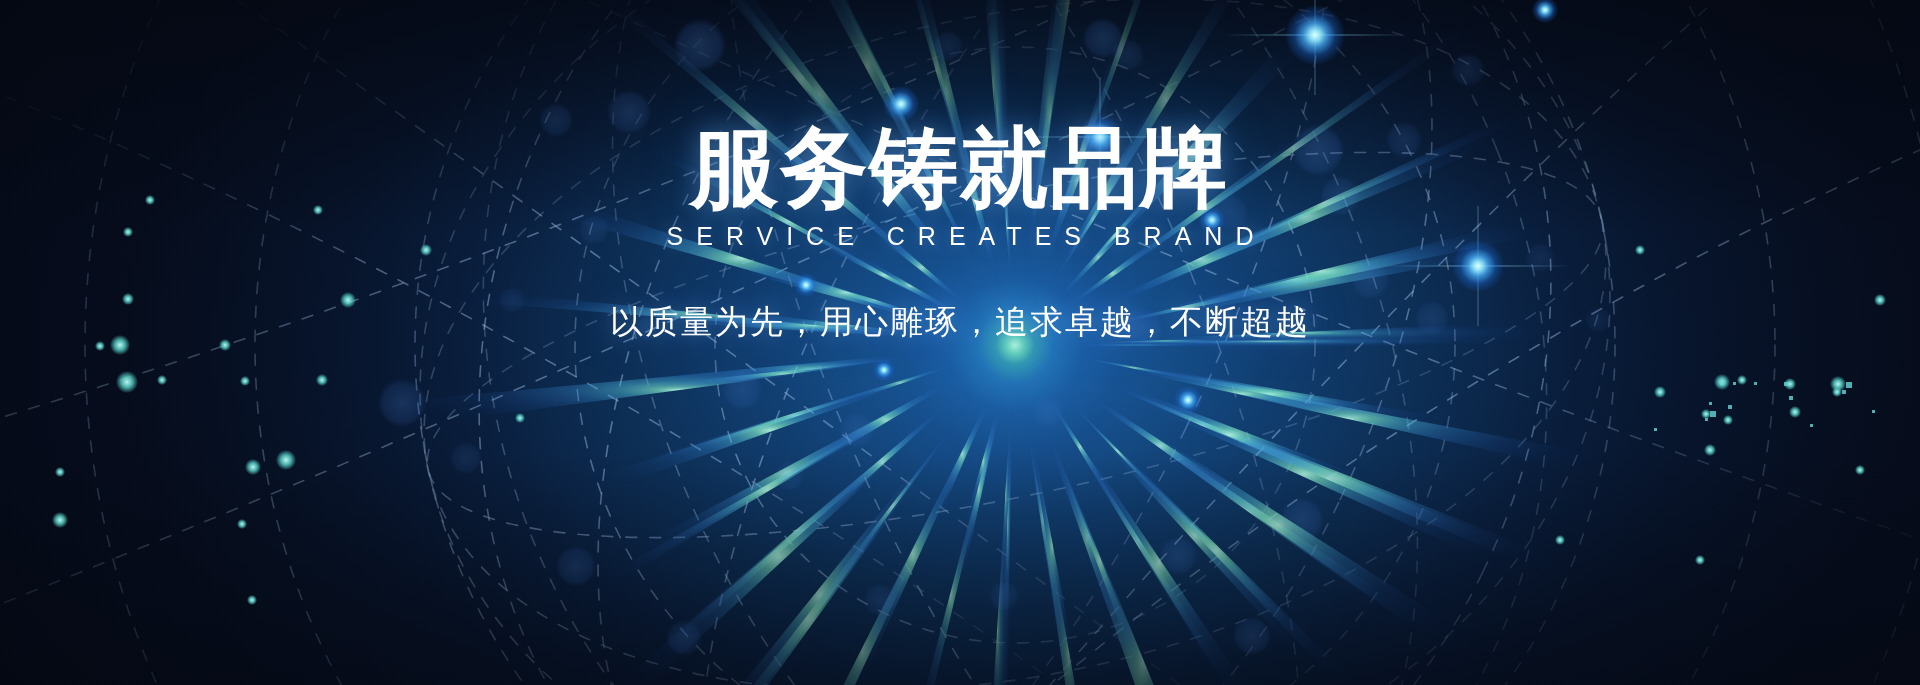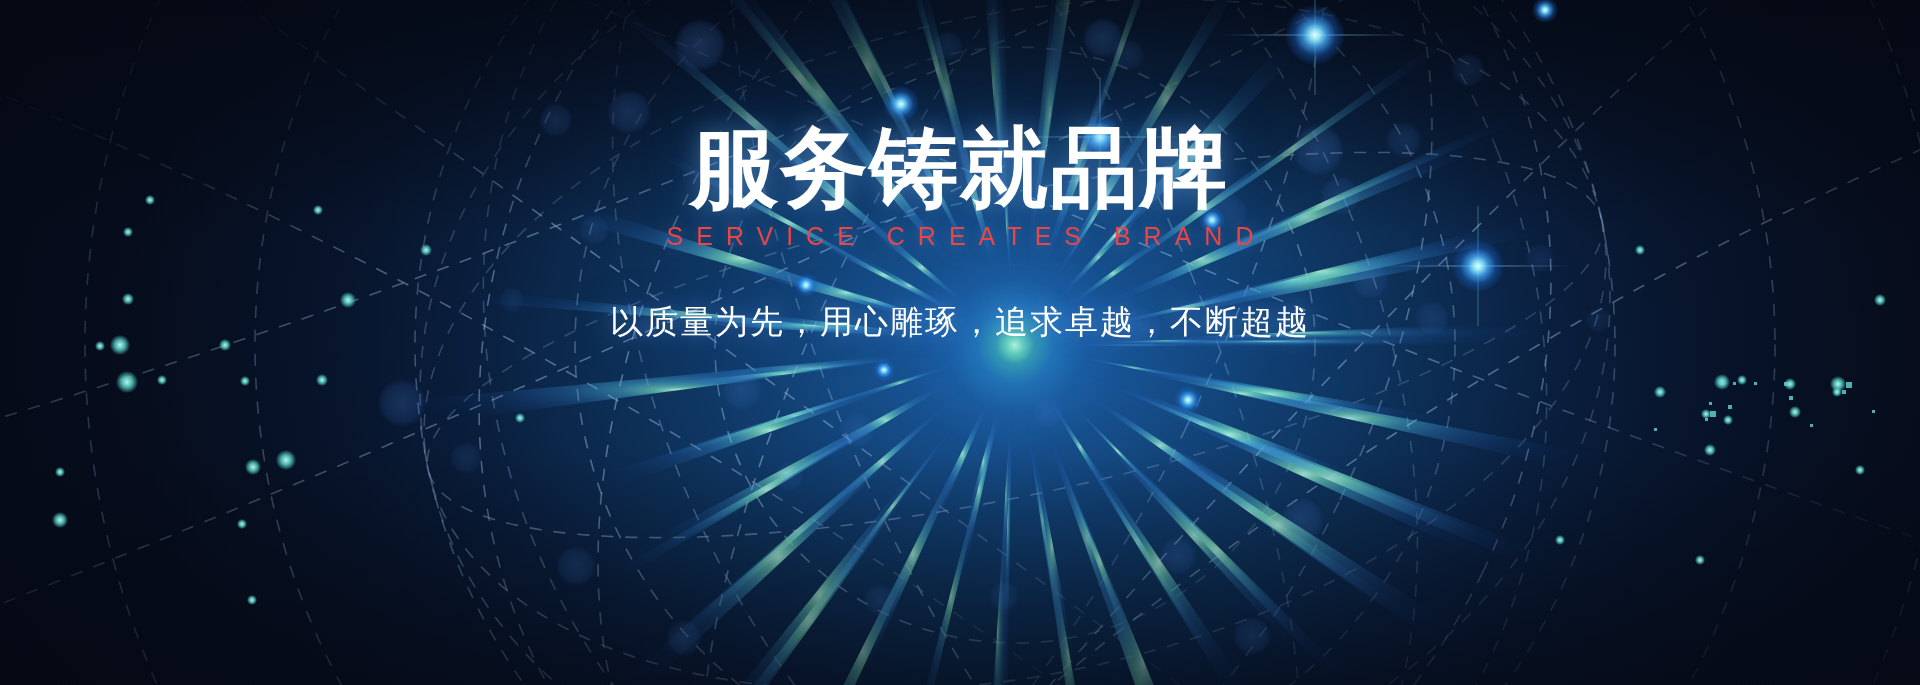--- a/index.html
+++ b/index.html
@@ -103,21 +103,21 @@
     font-size:88px;
     line-height:1;
     font-weight:700;
     letter-spacing:2px;
     white-space:nowrap;
     text-shadow:0 0 26px rgba(120,190,255,.45), 0 0 60px rgba(40,120,220,.30);
   }
   .subtitle{
     position:absolute;
     left:0;right:0; top:222px;
-    color:#ef4444;
+    color:#ffffff;
     font-size:25px;
     font-weight:300;
     letter-spacing:13px;
     text-indent:13px;
     white-space:nowrap;
     text-shadow:0 0 16px rgba(120,190,255,.45);
   }
   .tagline{
     position:absolute;
     left:0;right:0; top:300px;

